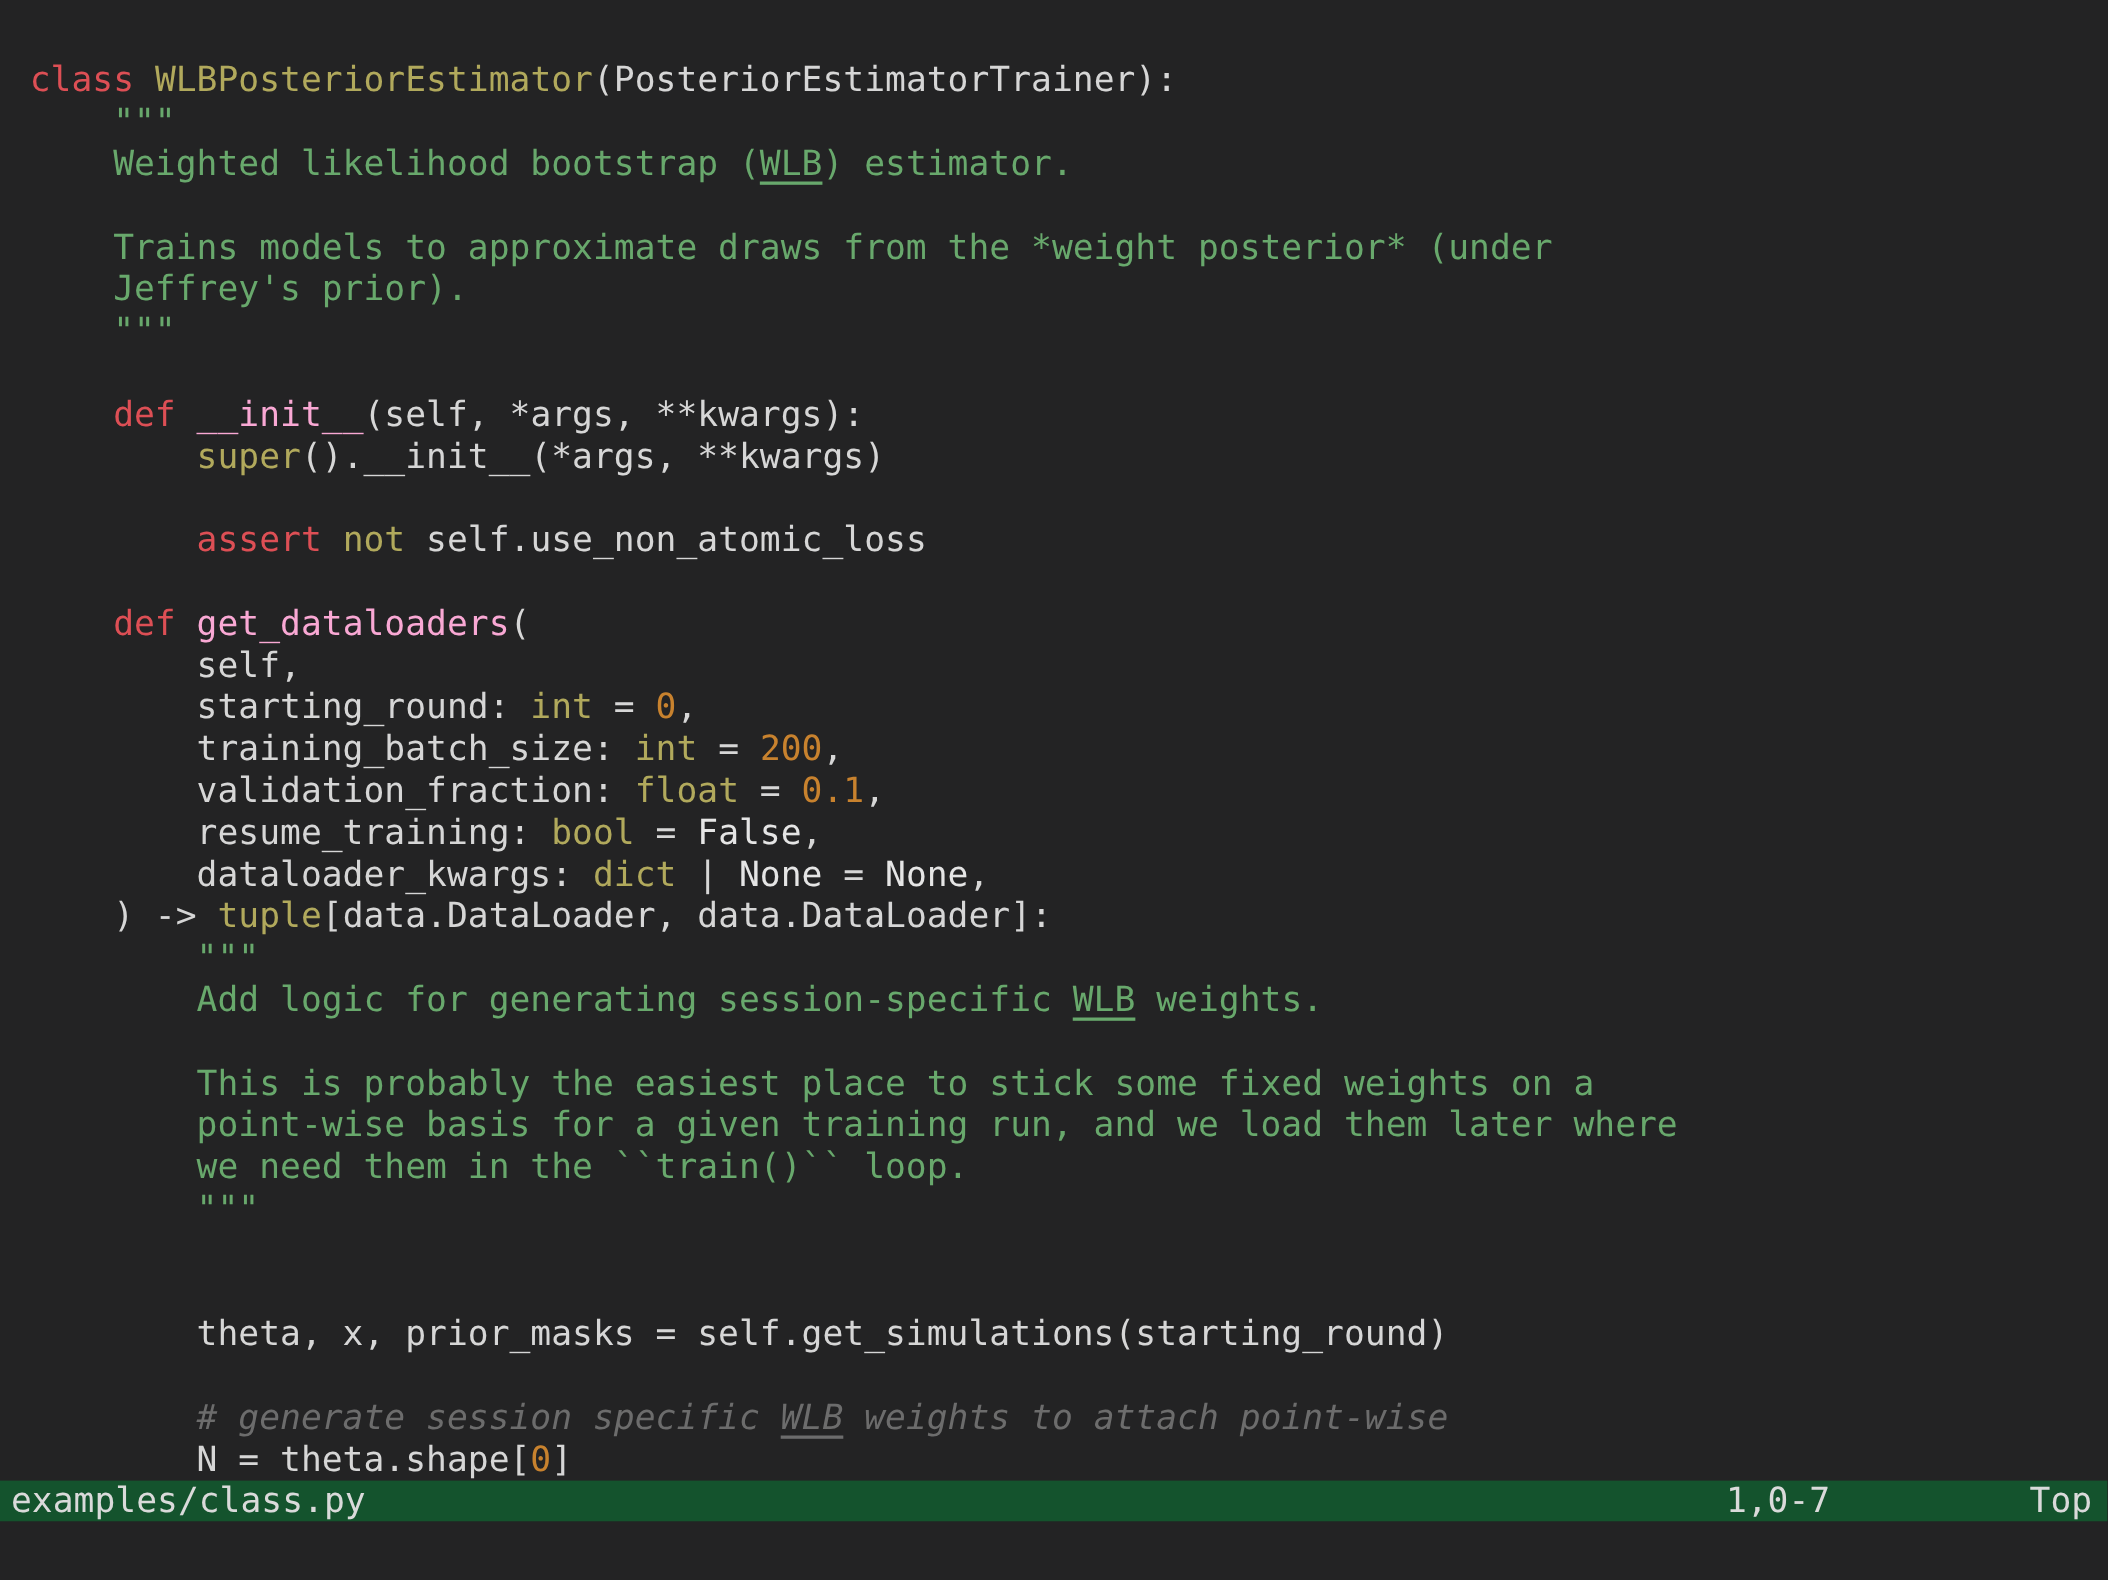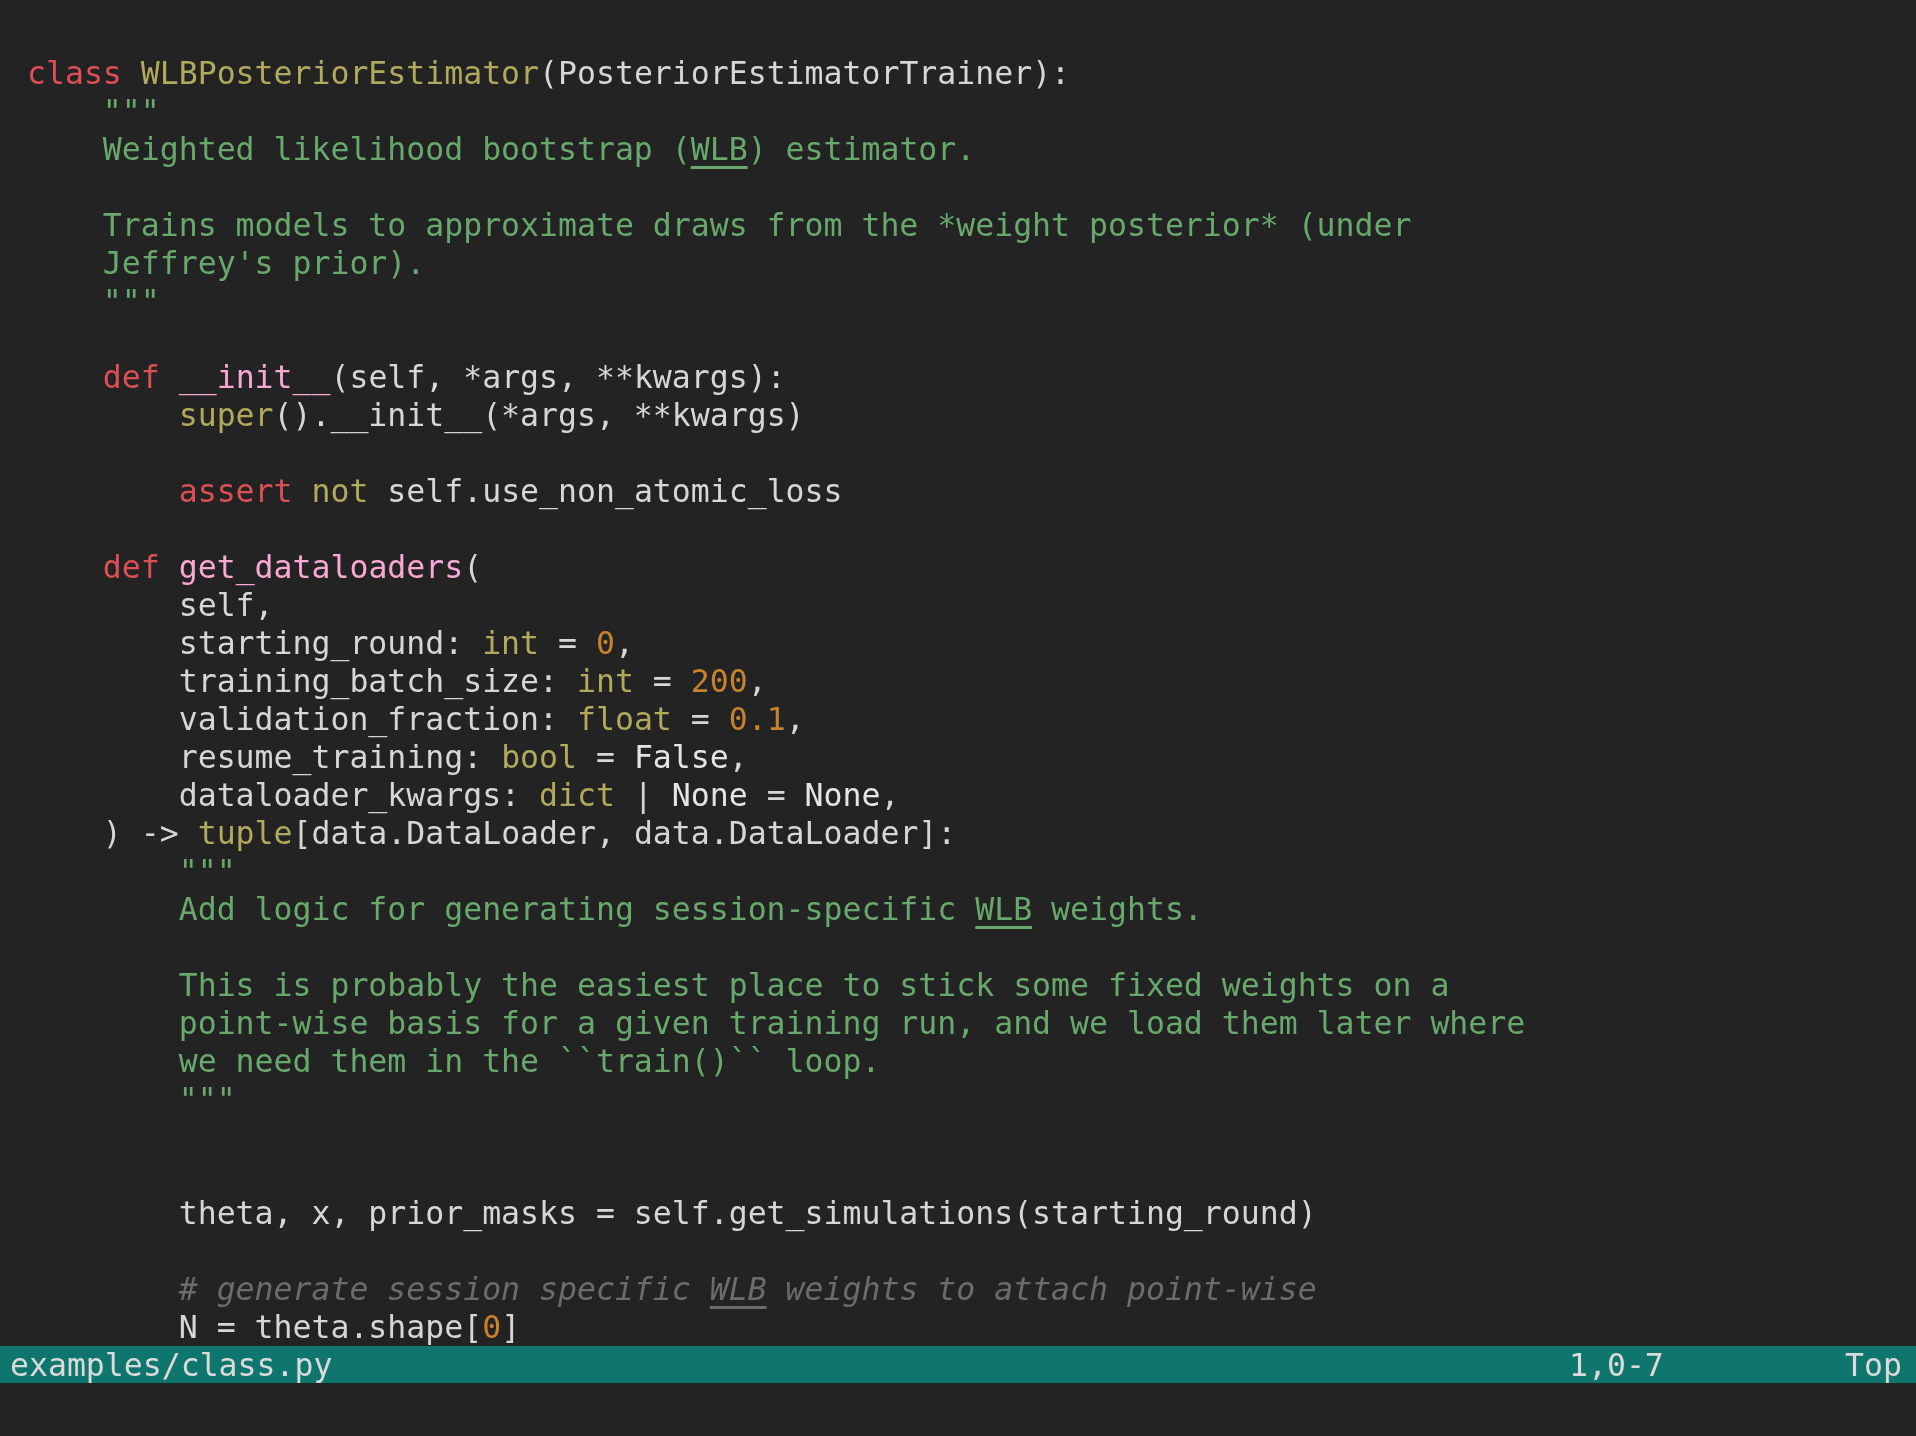--- a/index.html
+++ b/index.html
@@ -45,21 +45,21 @@
   .com  { color: #6c6c6c; font-style: italic; }
   .comU {
     color: #6c6c6c; font-style: italic;
     text-decoration: underline;
     text-decoration-thickness: 3px;
     text-underline-offset: 6px;
   }
   .status-bar {
     position: relative;
     height: 37px;
-    background: #0f766e;
+    background: #14532d;
     color: #dadada;
     display: flex;
     align-items: center;
   }
   .status-filename {
     position: absolute;
     left: 10px;
     top: 50%;
     transform: translateY(-50%);
   }

